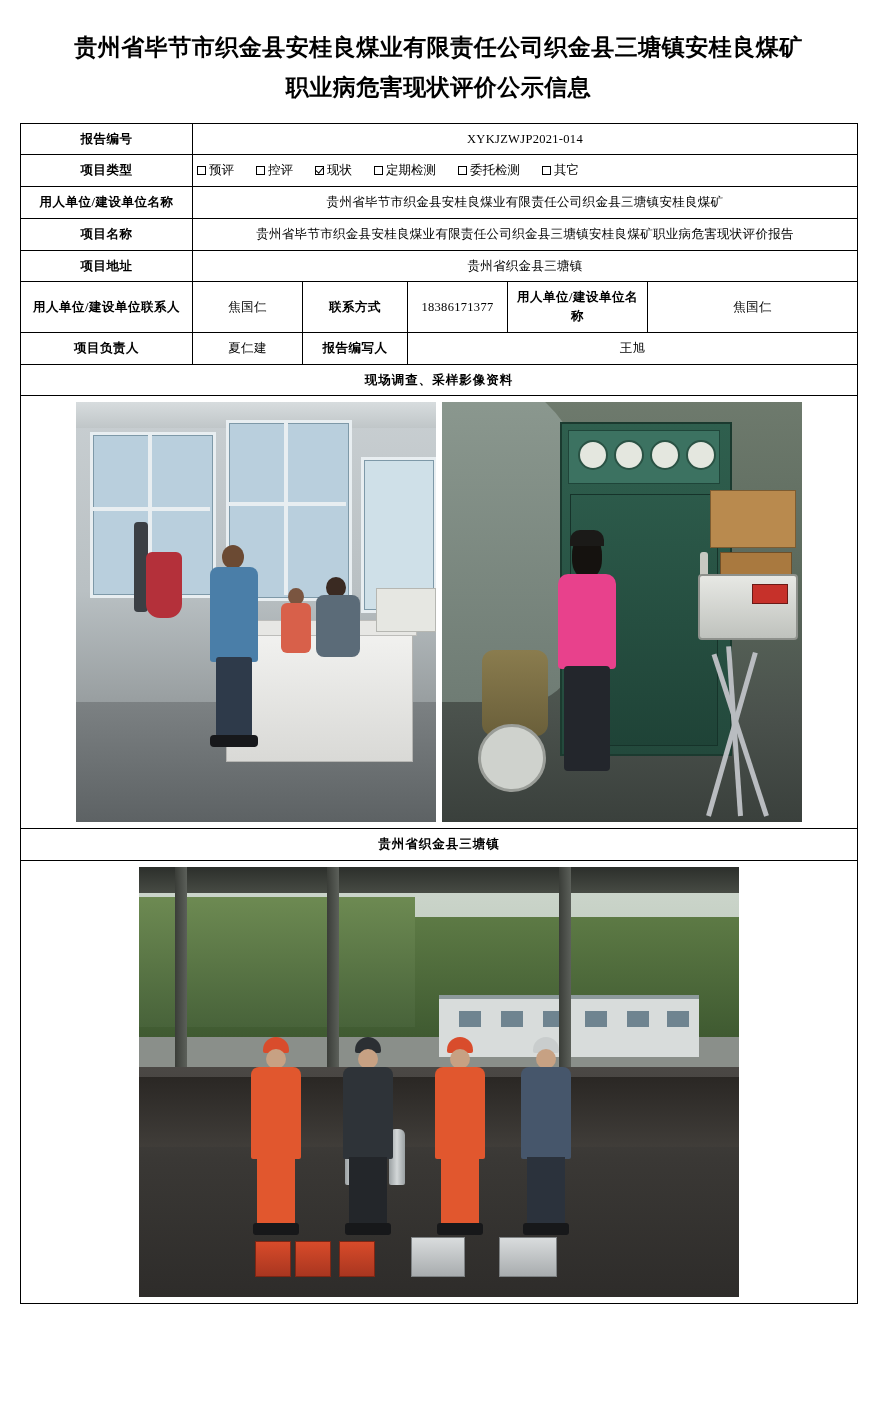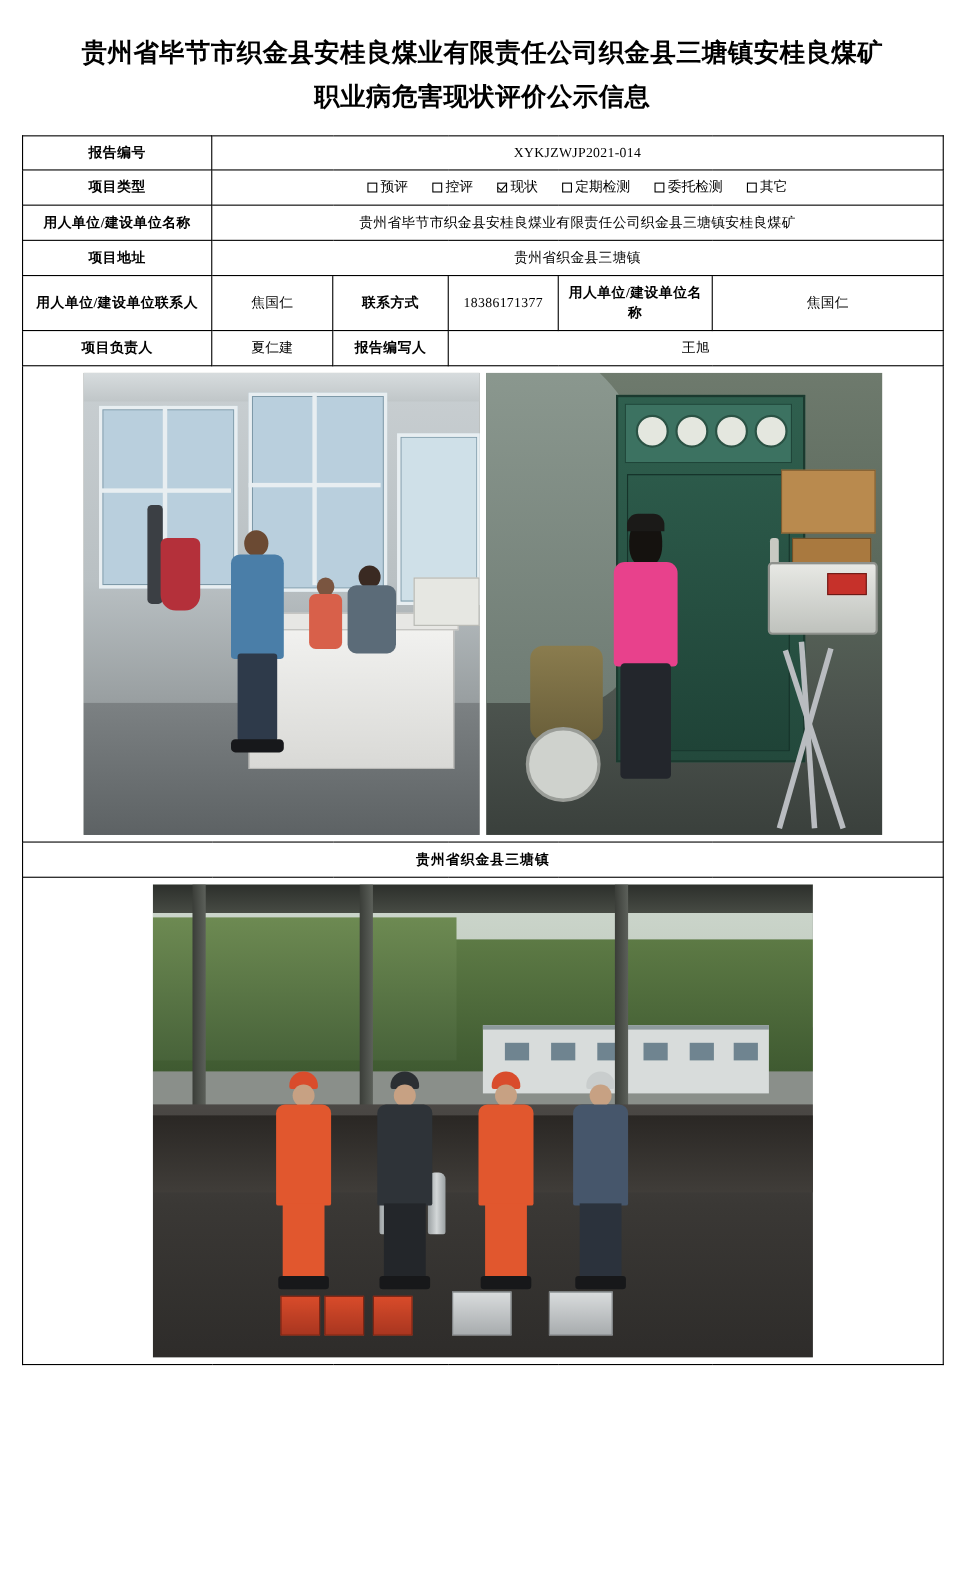--- a/index.html
+++ b/index.html
@@ -48,21 +48,20 @@
   td.value {
     letter-spacing: 0.3px;
   }
   td.section {
     font-weight: bold;
     letter-spacing: 1px;
     padding: 7px 4px;
   }
   .checkline {
     display: flex;
-    justify-content: center;
     align-items: center;
     gap: 22px;
     flex-wrap: wrap;
   }
   .check-item {
     display: inline-flex;
     align-items: center;
     gap: 3px;
     white-space: nowrap;
     font-size: 12.5px;
@@ -424,20 +423,24 @@
               </span>
         </div>
       </td>
     </tr>
 
     <tr>
       <td class="label">用人单位/建设单位名称</td>
       <td class="value" colspan="5">贵州省毕节市织金县安桂良煤业有限责任公司织金县三塘镇安桂良煤矿</td>
     </tr>
 
+    <tr>
+      <td class="label">项目名称</td>
+      <td class="value" colspan="5">贵州省毕节市织金县安桂良煤业有限责任公司织金县三塘镇安桂良煤矿职业病危害现状评价报告</td>
+    </tr>
 
     <tr>
       <td class="label">项目地址</td>
       <td class="value" colspan="5">贵州省织金县三塘镇</td>
     </tr>
 
     <tr>
       <td class="label">用人单位/建设单位联系人</td>
       <td class="value">焦国仁</td>
       <td class="label">联系方式</td>
@@ -449,20 +452,23 @@
     <tr>
       <td class="label">项目负责人</td>
       <td class="value">夏仁建</td>
       <td class="label">报告编写人</td>
       <td class="value" colspan="3">王旭</td>
     </tr>
 
 
 
 
+    <tr>
+      <td class="section" colspan="6">现场调查、采样影像资料</td>
+    </tr>
 
     <tr>
       <td class="photos" colspan="6">
         <div class="photo-row">
 
           <div class="photo p1">
             <div class="wall"></div>
             <div class="ceil"></div>
             <div class="win winA"></div>
             <div class="win winB"></div>

